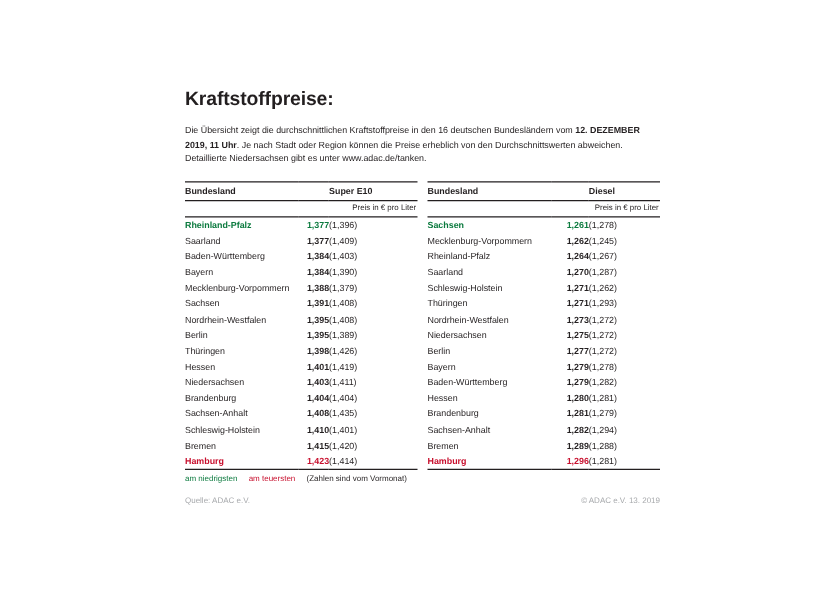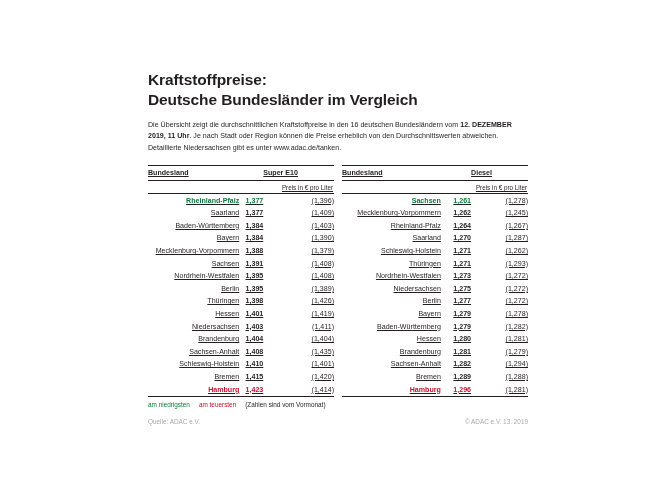--- a/index.html
+++ b/index.html
@@ -39,21 +39,20 @@
     font-size: 7.1px;
     line-height: 1.62;
     margin: 0 0 11px 0;
     width: 378px;
   }
   .intro b { font-weight: bold; }
   
   .tables {
     display: flex;
     gap: 8px;
-    text-decoration: underline;
   }
   .tblwrap {
     width: 186px;
   }
   table {
     border-collapse: collapse;
     width: 100%;
     font-size: 7.1px;
   }
   thead th {
@@ -79,23 +78,23 @@
   }
   .subhead td.sh-label {
     padding-right: 1px;
   }
   tbody td {
     padding: 2.3px 0;
     font-size: 7.1px;
     vertical-align: bottom;
     white-space: nowrap;
   }
-  td.state { text-align: right; width: 106px; }
+  td.state { text-align: left; width: 106px; }
   td.price { text-align: right; font-weight: bold; width: 36px; }
-  td.prev  { text-align: right; width: 44px; color: #231f20; }
+  td.prev  { text-align: left; width: 44px; color: #231f20; }
   tr.cheapest td.state,
   tr.cheapest td.price { color: #0b7a3e; font-weight: bold; }
   tr.cheapest td.state { font-weight: bold; }
   tr.expensive td.state,
   tr.expensive td.price { color: #c8102e; font-weight: bold; }
   tr.expensive td.state { font-weight: bold; margin-left: 23px; }
   tbody tr:last-child td { border-bottom: 0.8px solid #231f20; }
   
   .legend {
     margin-top: 4px;
@@ -118,21 +117,20 @@
   }
 </style>
 </head>
 <body>
 
 <div id="page">
   <div id="content">
 
     <h1 class="title">
       <span>Kraftstoffpreise:</span>
-      <span>Deutsche Bundesländer im Vergleich</span>
     </h1>
 
     <p class="intro"><span>Die Übersicht zeigt die durchschnittlichen Kraftstoffpreise in den 16 deutschen Bundesländern vom </span><b>12. DEZEMBER 2019, 11 Uhr</b><span>. Je nach Stadt oder Region können die Preise erheblich von den Durchschnittswerten abweichen. Detaillierte Niedersachsen gibt es unter www.adac.de/tanken.</span></p>
 
     <div class="tables">
 
       <div class="tblwrap">
         <table>
           <thead>
             <tr>

